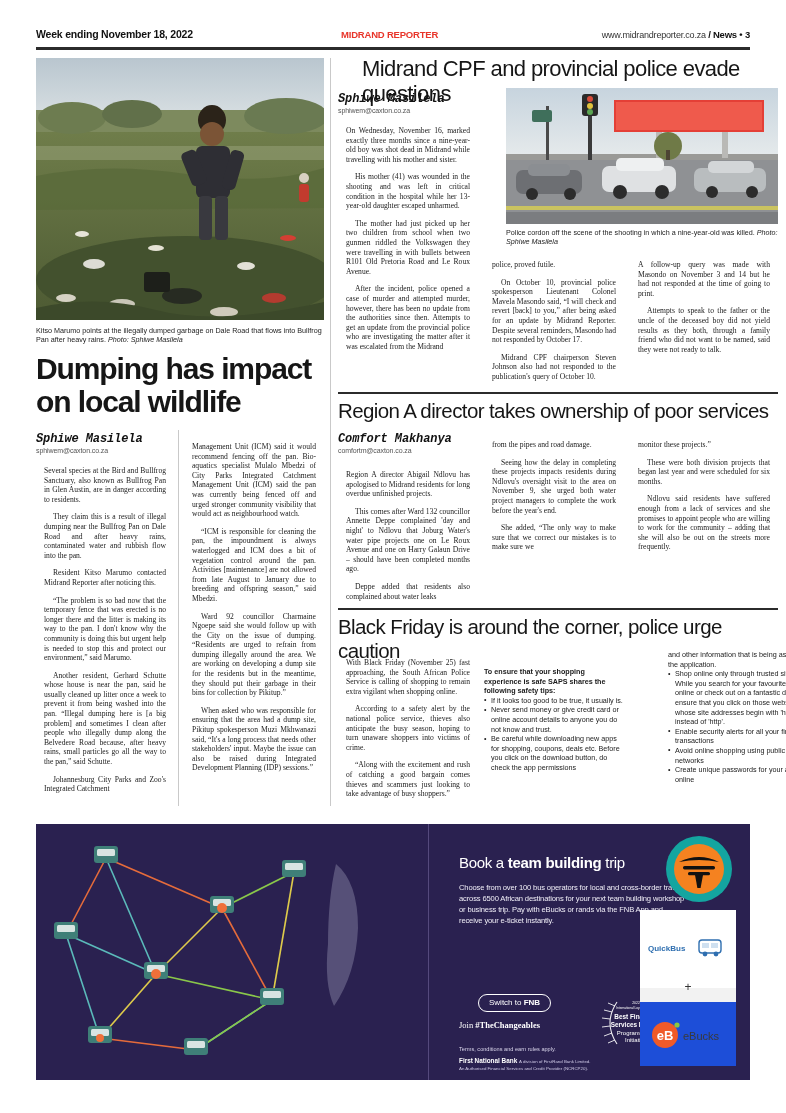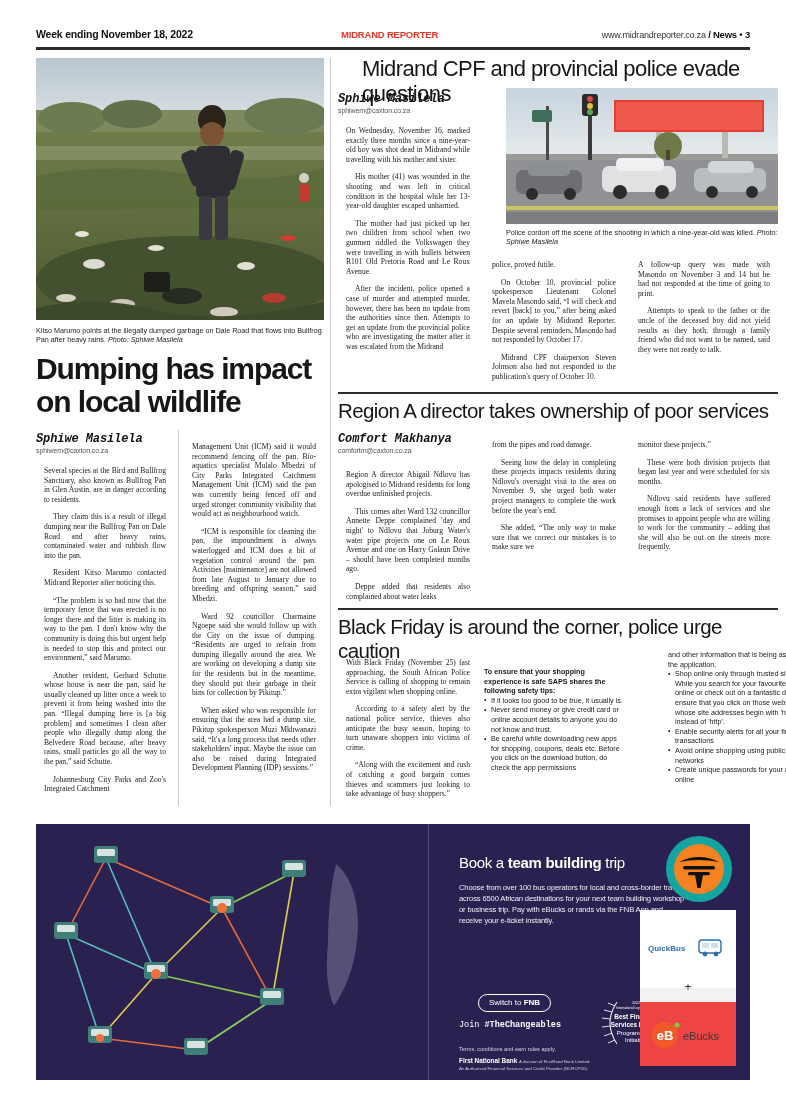--- a/index.html
+++ b/index.html
@@ -68,33 +68,33 @@
   .ad-left{position:absolute;left:0;top:0;width:390px;height:256px;background:#2a2150;overflow:hidden;}
   .ad-map{position:absolute;left:0;top:0;width:390px;height:256px;}
   .ad-sidestrip{position:absolute;left:4px;top:0;width:9px;height:256px;}
   .ad-divider{position:absolute;left:392px;top:0;width:1px;height:256px;background:#554a7d;}
   .ad-right{position:absolute;left:393px;top:0;width:321px;height:256px;}
   .ad-h{position:absolute;left:30px;top:30px;font-family:"Liberation Sans",sans-serif;font-size:15px;color:#fff;letter-spacing:-0.3px;}
   .ad-h b{font-weight:bold;}
   .ad-p{position:absolute;left:30px;top:58px;width:228px;font-family:"Liberation Sans",sans-serif;font-size:7.6px;line-height:11px;color:#f0eef7;letter-spacing:-0.15px;}
   .ad-btn{position:absolute;left:30px;top:170px;padding:3px 10px 4px 10px;border:1px solid #fff;border-radius:10px;font-family:"Liberation Sans",sans-serif;font-size:8px;color:#fff;margin-left:19px;}
   .ad-btn b{font-weight:bold;}
-  .ad-join{position:absolute;left:30px;top:196px;font-family:Liberation Mono, monospace;font-size:8.5px;color:#fff;}
+  .ad-join{position:absolute;left:30px;top:196px;font-family:Liberation Serif, serif;font-size:8.5px;color:#fff;}
   .ad-join b{font-weight:bold;}
   .ad-terms{position:absolute;left:30px;top:222px;font-family:"Liberation Sans",sans-serif;font-size:5.6px;color:#d8d4ea;}
   .ad-fnb{position:absolute;left:30px;top:233px;font-family:"Liberation Sans",sans-serif;font-size:6.4px;color:#fff;}
   .ad-fnb b{font-weight:bold;}
   .ad-fnb span{font-size:4.4px;color:#cfc9e6;}
   .ad-fnb2{position:absolute;left:30px;top:242px;font-family:"Liberation Sans",sans-serif;font-size:4.4px;color:#cfc9e6;}
   .ad-badge{position:absolute;left:170px;top:168px;width:74px;height:62px;}
   .ad-logo{position:absolute;right:18px;top:12px;width:66px;height:66px;}
   .ad-partner{position:absolute;right:14px;top:86px;width:96px;height:156px;background:#f2f2f2;}
   .ad-qb{position:absolute;left:0;top:0;width:96px;height:78px;background:#fff;}
   .ad-plus{position:absolute;left:0;top:70px;width:96px;text-align:center;font-family:"Liberation Sans",sans-serif;font-size:12px;color:#333;}
-  .ad-eb{position:absolute;left:0;top:92px;width:96px;height:64px;background:#ef4444;}
+  .ad-eb{position:absolute;left:0;top:92px;width:96px;height:64px;background:#1d4ed8;}
 </style>
 </head>
 <body>
 
 <div class="page">
 
   <div class="masthead">
     <div class="mh-left">Week ending November 18, 2022</div>
     <div class="mh-center">MIDRAND REPORTER</div>
     <div class="mh-right">

